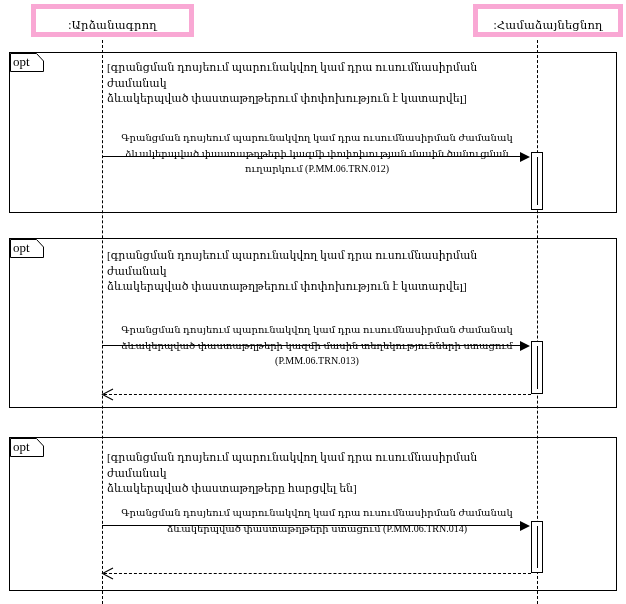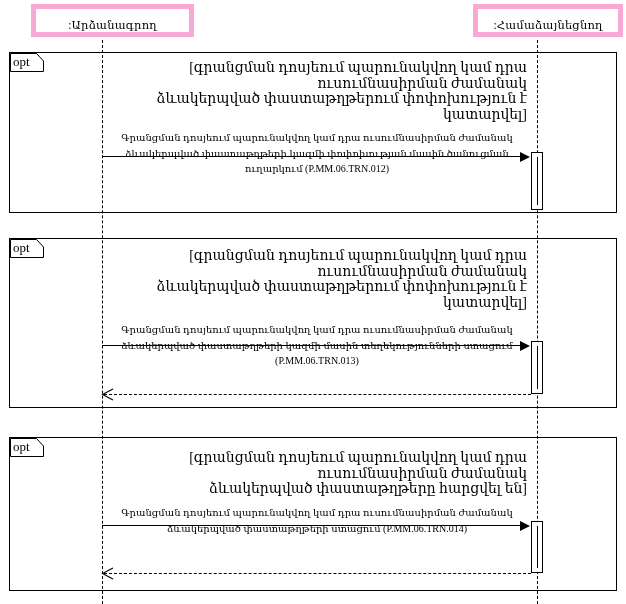--- a/index.html
+++ b/index.html
@@ -17,21 +17,21 @@
   
   .frag{position:absolute;border:1px solid #000;background:transparent;
         box-sizing:border-box;}
   .frag-tab{position:absolute;left:0;top:0;width:34px;height:36px;
             box-sizing:border-box;}
   .frag-tab svg{display:block;}
   .frag-tab-label{position:absolute;left:3px;top:1px;font-size:13px;
                   line-height:16px;font-family:"Liberation Serif",serif;}
 
   
-  .guard{position:absolute;text-align:right;font-size:14px;
+  .guard{position:absolute;text-align:left;font-size:11px;
          line-height:15.5px;white-space:pre-line;}
   .msg-label{position:absolute;text-align:center;font-size:10px;
              line-height:15.5px;white-space:pre-line;}
 
   
   .activation{position:absolute;width:12px;border:1px solid #000;
               background:#fff;box-sizing:border-box;}
   .activation:after{content:"";position:absolute;left:50%;top:4px;bottom:4px;
                     border-left:1px solid #000;}
 

